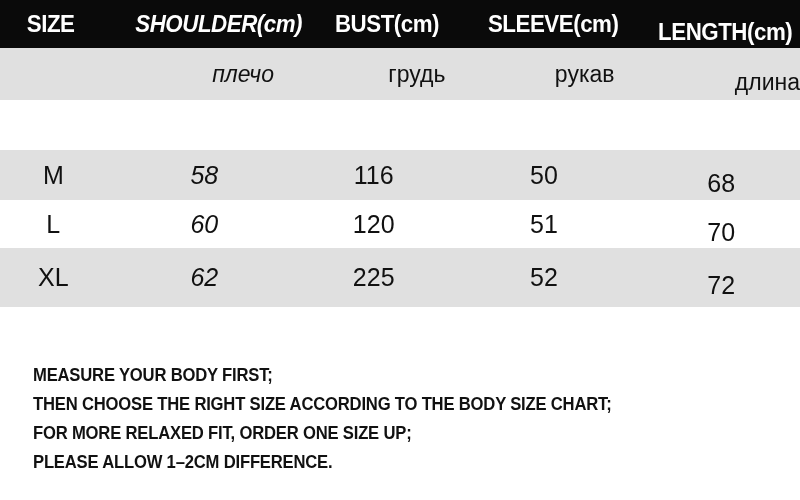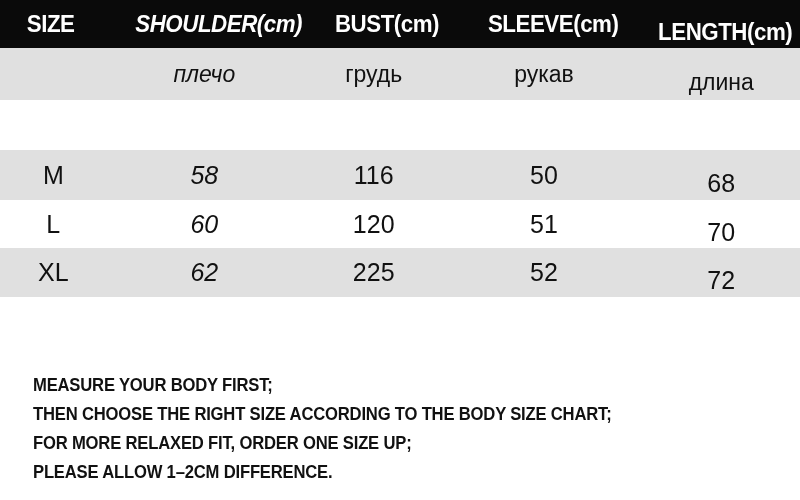--- a/index.html
+++ b/index.html
@@ -17,30 +17,30 @@
   .c4 { width:20.5%; }
   .c5 { width:22.9%;margin-top:16px; }
 
   .row.header { background:#0a0a0a; color:#ffffff; height:48px; }
   .row.header .cell {
     font-size:24px; font-weight:bold; letter-spacing:-0.5px;
   }
   .row.header .cell span { display:inline-block; transform:scaleX(0.93); }
 
   .row.sub { background:#e0e0e0; height:52px; }
-  .row.sub .cell { font-size:23px; font-weight:400; }
+  .row.sub .cell { font-size:23px; font-weight:400;text-align:right; }
 
   .row.spacer { background:#ffffff; height:50px; }
 
   .row.data { height:50px; font-size:25px; font-weight:400; }
   .row.data.alt { background:#e0e0e0; }
   .row.data.plain { background:#ffffff; height:48px; }
-  .row.data:last-child { height:49px; }
+  .row.data:last-child { height:59px; }
 
-  .notes { padding:54px 0 0 33px;margin-top:20px; }
+  .notes { padding:54px 0 0 33px; }
   .notes p {
     margin:0; height:29px; line-height:29px;
     font-size:17.5px; font-weight:bold; letter-spacing:-0.2px;
     transform:scaleX(0.95); transform-origin:left center;
     white-space:nowrap;
   }
 </style>
 </head>
 <body>
 

